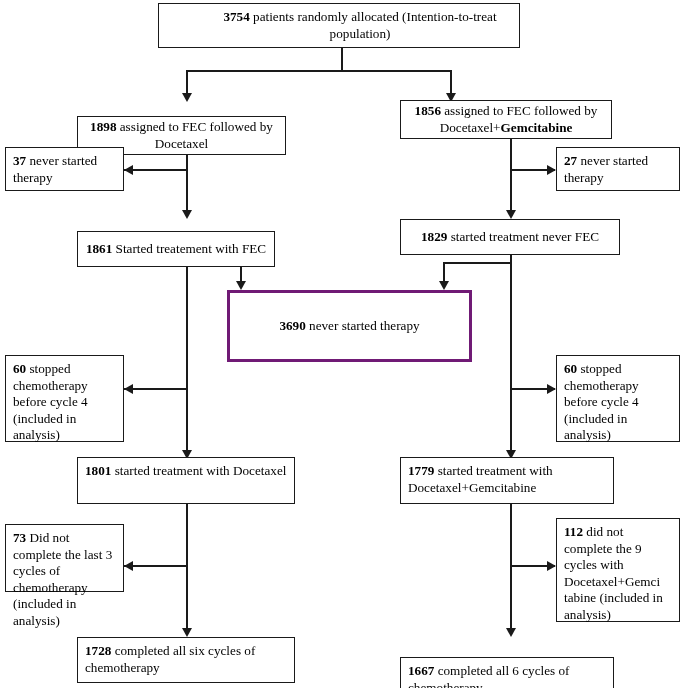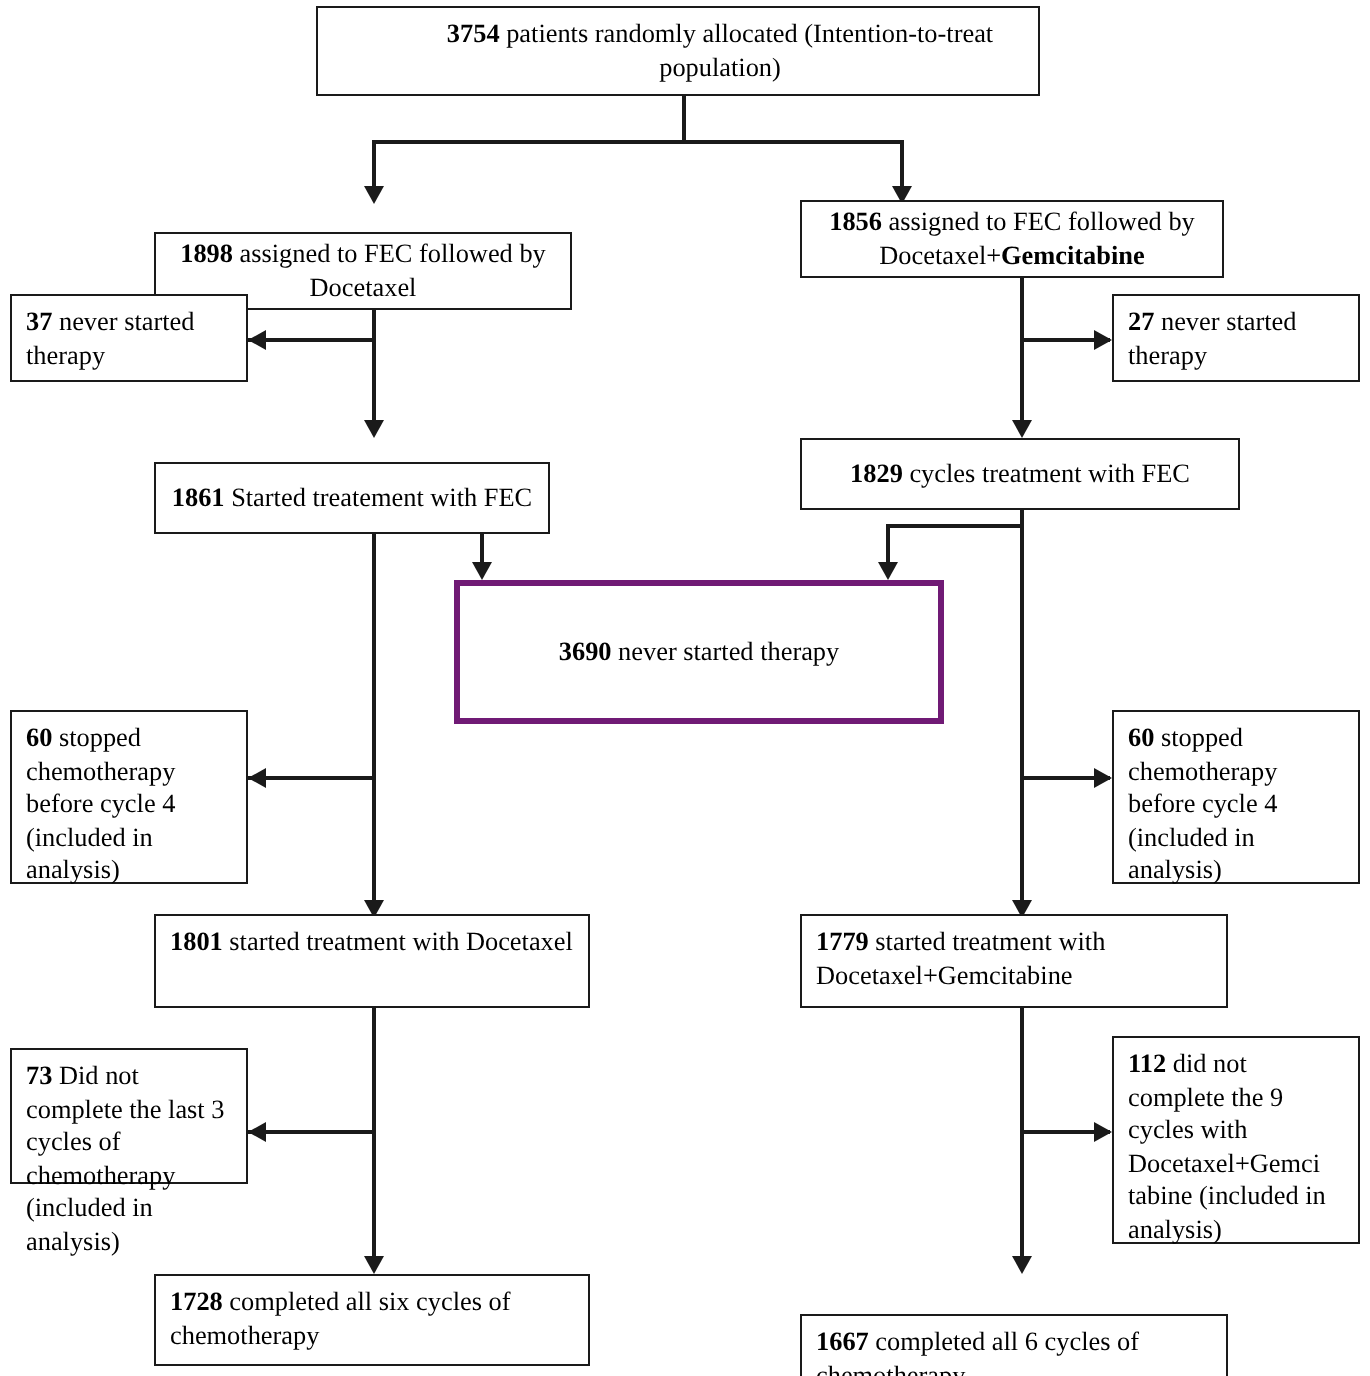--- a/index.html
+++ b/index.html
@@ -158,21 +158,21 @@
   </div>
 
   <div class="box center vcenter" style="left:77px; top:231px; width:198px; height:36px;">
     <div class="inner">
       <b>1861</b><span> Started treatement with FEC</span>
     </div>
   </div>
 
   <div class="box center vcenter" style="left:400px; top:219px; width:220px; height:36px;">
     <div class="inner">
-      <b>1829</b><span> cycles treatment with FEC</span>
+      <b>1829</b><span> started treatment never FEC</span>
     </div>
   </div>
 
   <div class="box thick center vcenter" style="left:227px; top:290px; width:245px; height:72px;">
     <div class="inner">
       <b>3690</b><span> never started therapy</span>
     </div>
   </div>
 
   <div class="box" style="left:5px; top:355px; width:119px; height:87px;">

